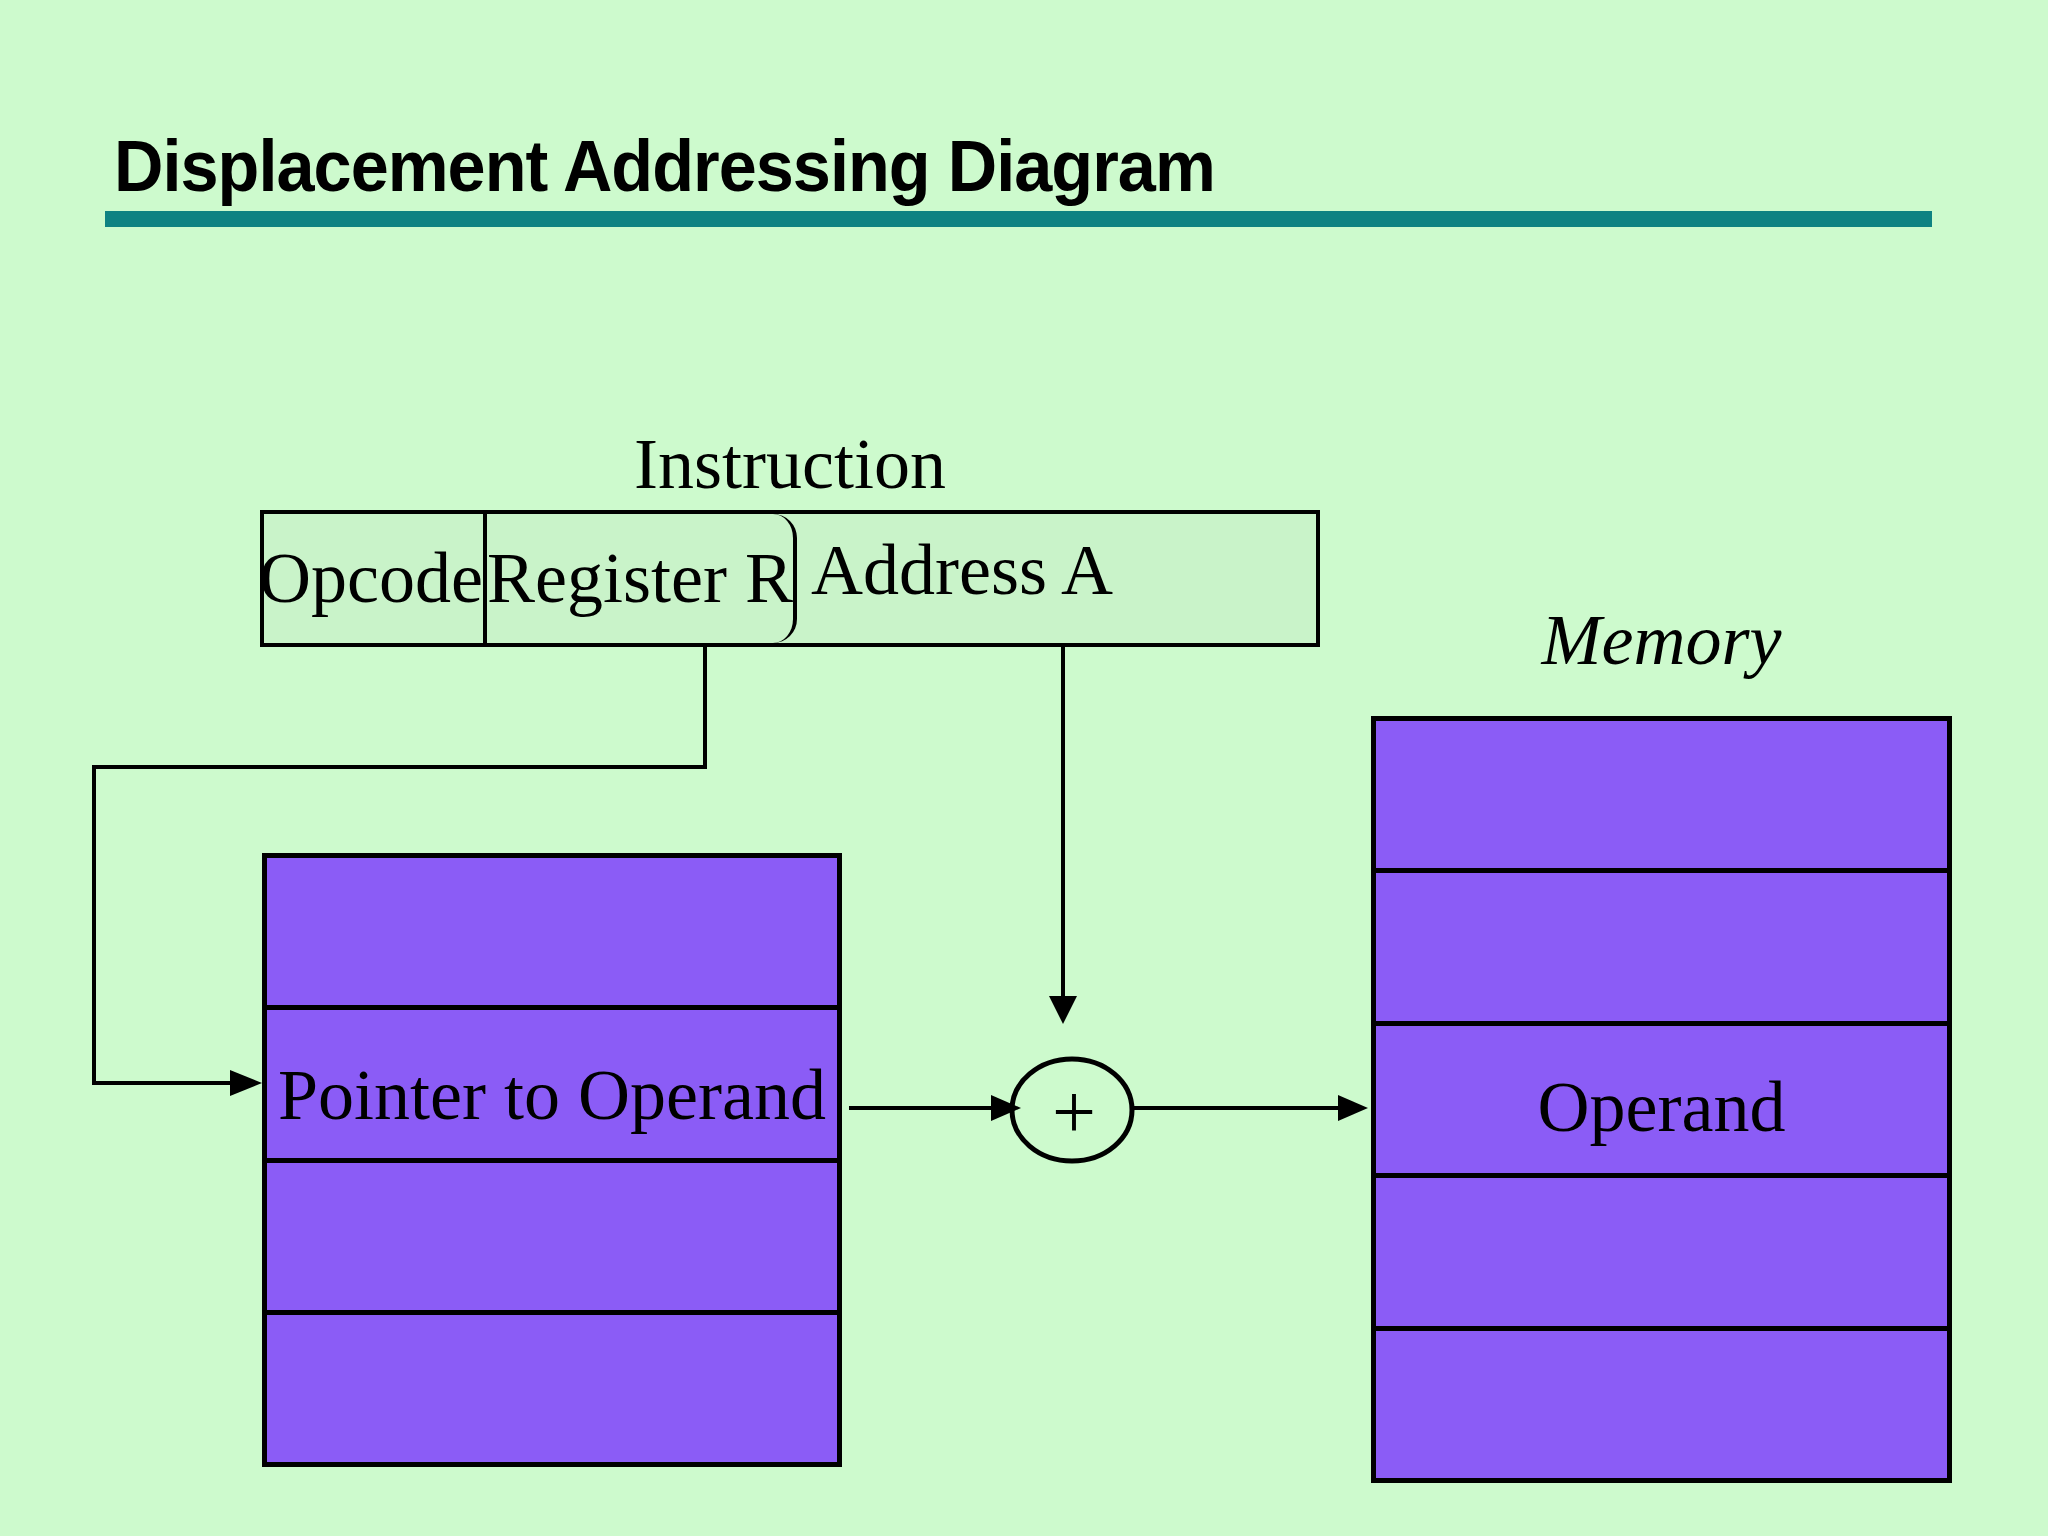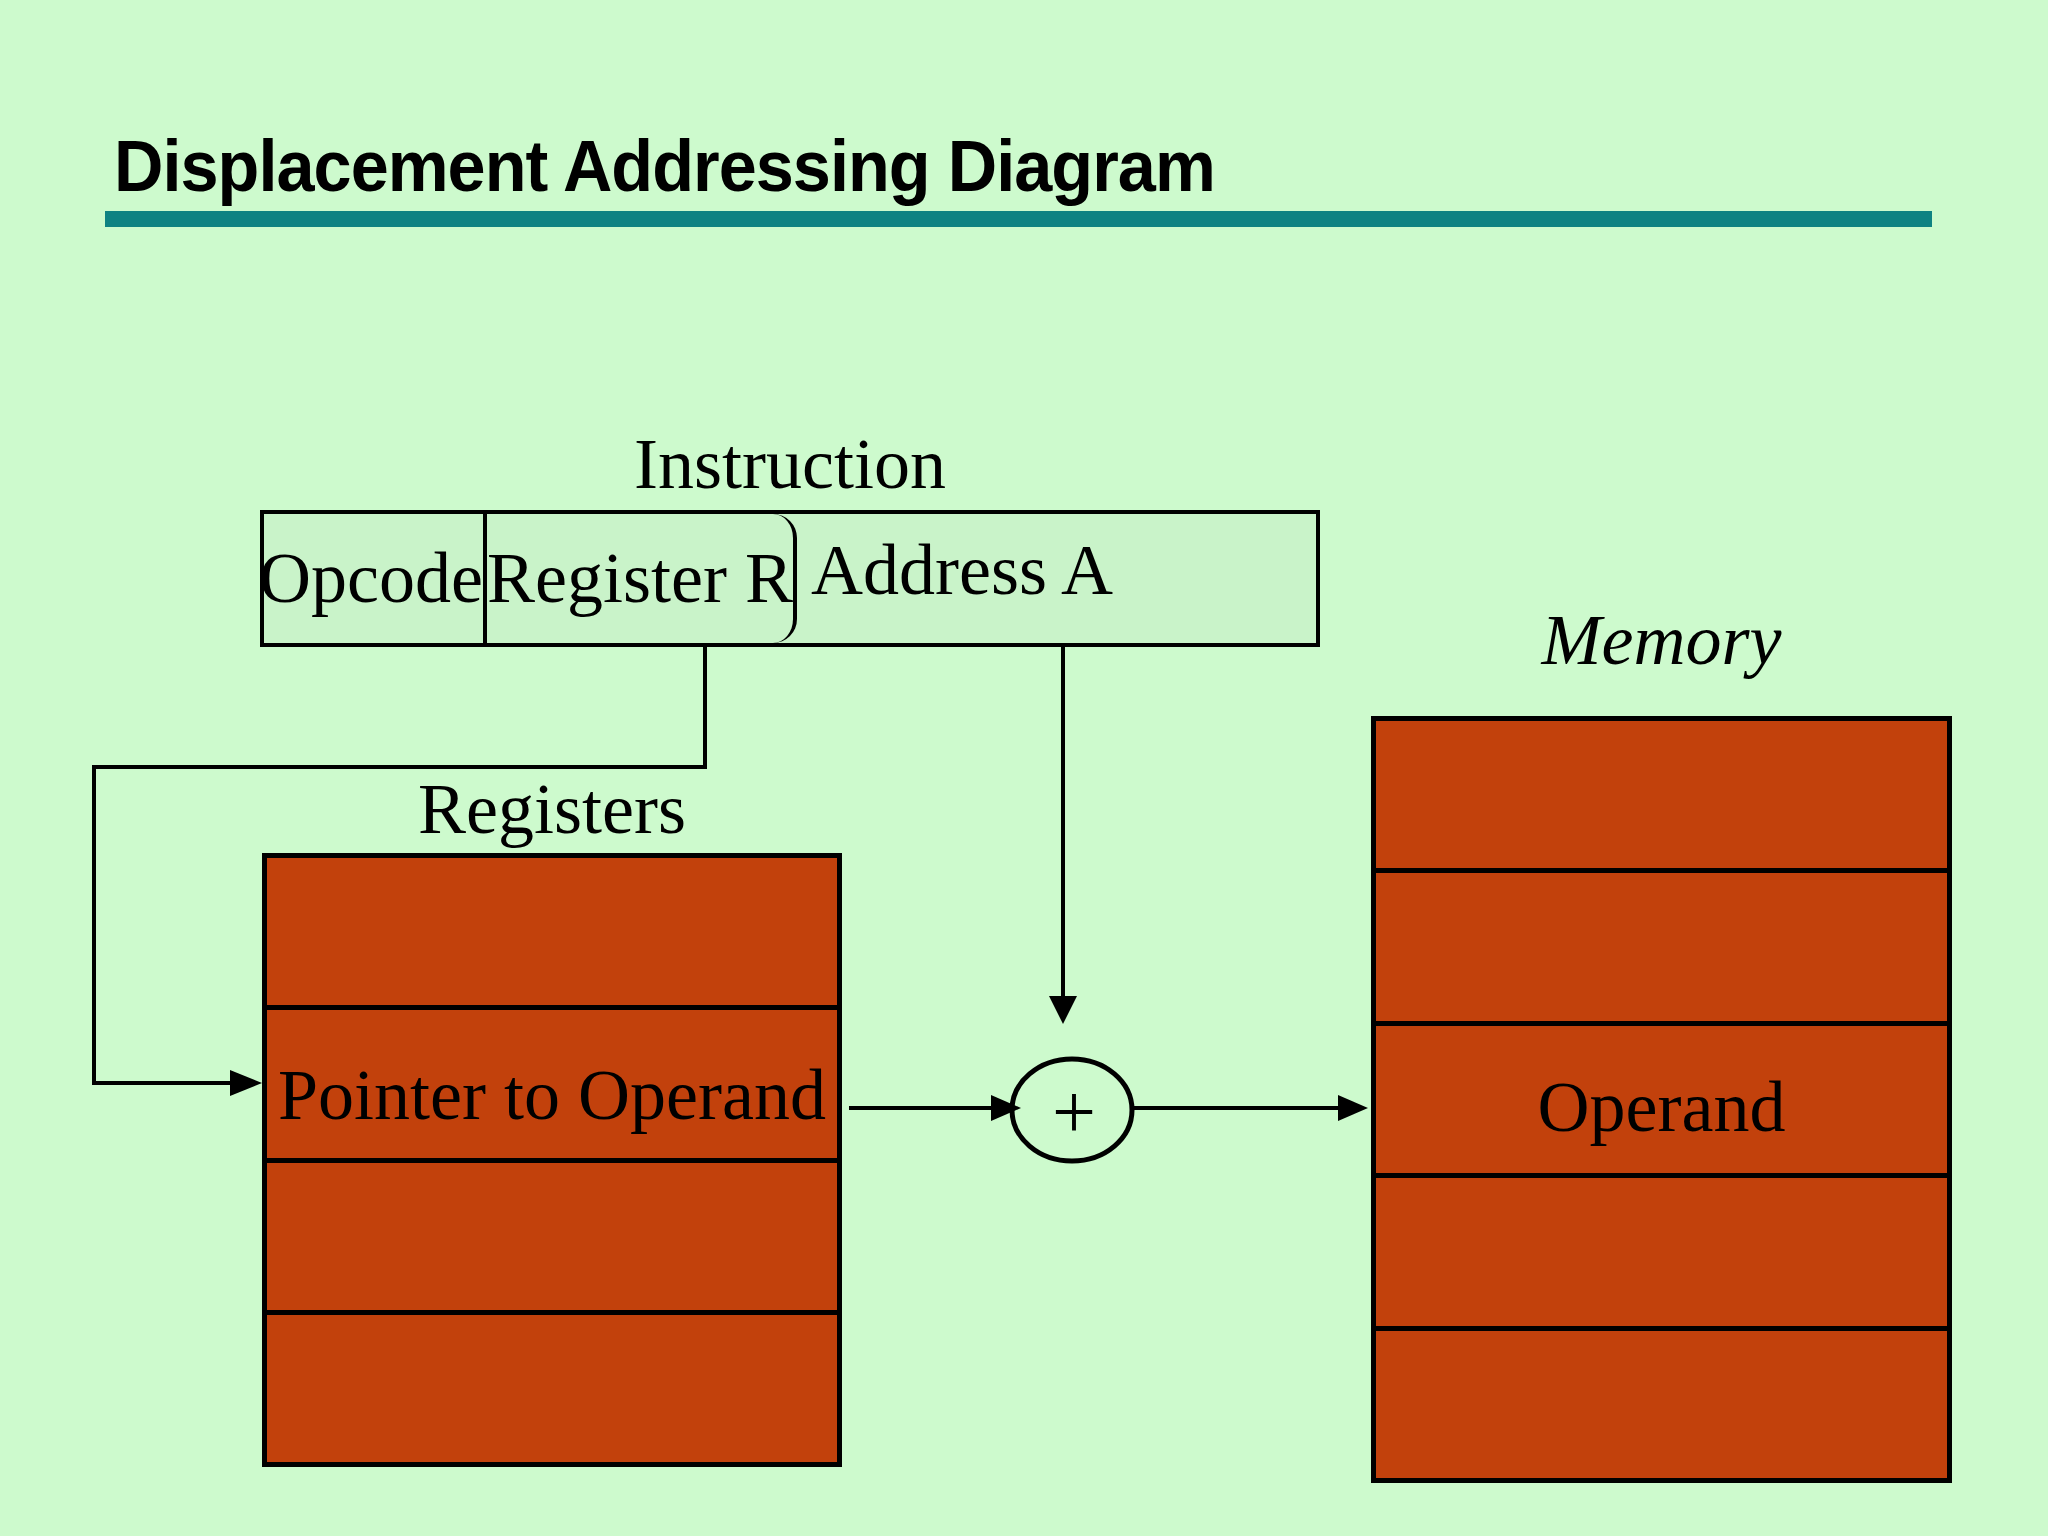--- a/index.html
+++ b/index.html
@@ -36,21 +36,21 @@
     display:flex;align-items:center;justify-content:flex-end;
     font-size:72px;white-space:nowrap;overflow:visible;
     box-sizing:border-box;height:100%;
   }
   .cell-opcode{width:223px;border-right:4px solid #000;}
   .cell-register{width:310px;border-right:4px solid #000;border-radius:24px;}
   .cell-address{flex:1;justify-content:flex-start;padding-left:14px;}
   .cell-address .t{transform:translateY(-8px);}
   
   .stack{
-    border:5px solid #000;background:#c2410c;
+    border:5px solid #000;background:#8b5cf6;
     box-sizing:border-box;display:flex;flex-direction:column;
   }
   .regbox{left:262px;top:853px;width:580px;height:614px;}
   .membox{left:1371px;top:716px;width:581px;height:767px;text-align:right;}
   .row{
     display:flex;align-items:center;justify-content:center;
     font-size:72px;white-space:nowrap;box-sizing:border-box;
   }
   .row + .row{border-top:5px solid #000;}
   .regbox .row{flex:1 1 0;}
@@ -80,21 +80,20 @@
       <span class="t">Opcode</span>
     </div>
     <div class="inscell cell-register">
       <span class="t">Register R</span>
     </div>
     <div class="inscell cell-address">
       <span class="t">Address A</span>
     </div>
   </div>
 
-  <div class="abs seclabel lbl-registers">Registers</div>
 
   <div class="abs stack regbox">
     <div class="row">
       <span class="t"></span>
     </div>
     <div class="row">
       <span class="t">Pointer to Operand</span>
     </div>
     <div class="row">
       <span class="t"></span>

